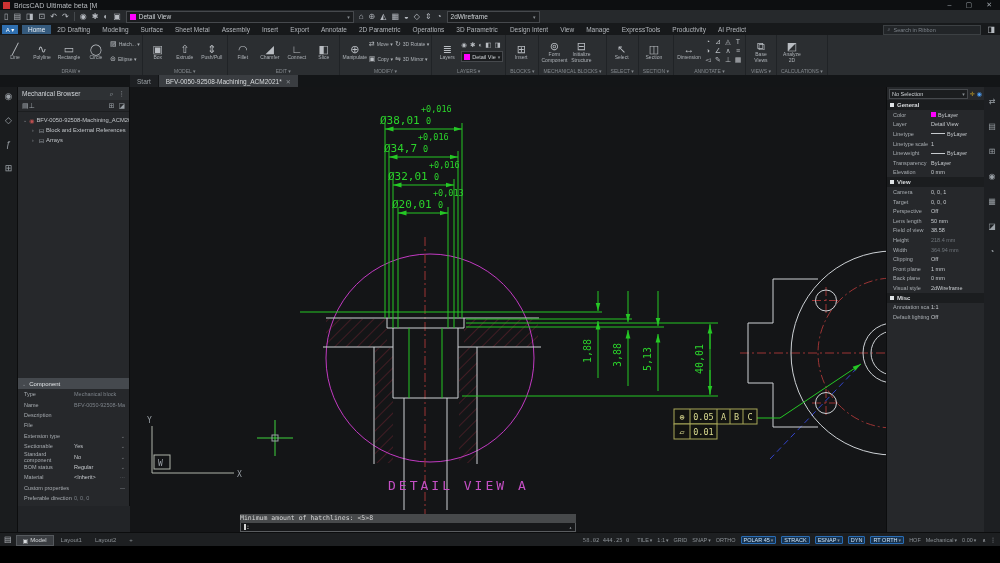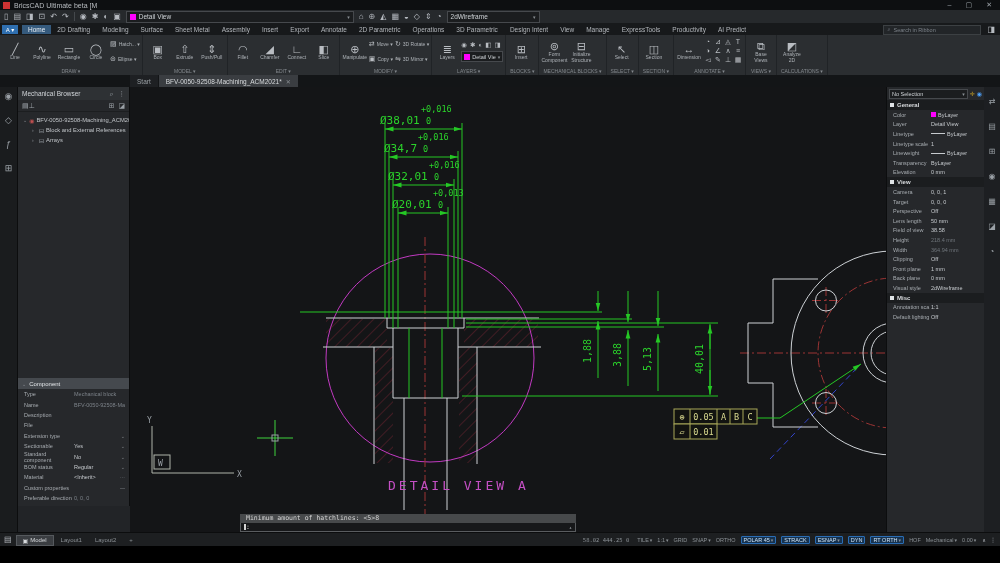--- a/index.html
+++ b/index.html
@@ -89,21 +89,21 @@
   .b{stroke:#3344cc;fill:none;stroke-width:1;stroke-dasharray:6 4;}
   .u{stroke:#aeb4aa;fill:none;stroke-width:1;}
   .ut{fill:#9aa0a6;font-size:8px;font-family:"DejaVu Sans Mono",monospace;}
   .xh{stroke:#3fd43f;fill:none;stroke-width:1;}
   .fcf-box{stroke:#a8a858;fill:#121310;stroke-width:1;}
   .fcf-t{fill:#d9d98f;font-size:8.5px;text-anchor:middle;font-family:"DejaVu Sans Mono",monospace;}
   .dl{fill:#c44fc4;font-size:13px;letter-spacing:3px;font-family:"DejaVu Sans Mono",monospace;}
 
   
   .cmd{left:240px;top:514px;width:336px;height:18px;font-family:"DejaVu Sans Mono",monospace;}
-  .cmd .hist{height:9px;background:#47494b;color:#d5d5d5;font-size:6.5px;line-height:9px;padding:0 6px;}
+  .cmd .hist{height:9px;background:#47494b;color:#d5d5d5;font-size:6.5px;line-height:9px;padding:0 0;}
   .cmd .inp{height:8px;background:#17181a;border:1px solid #5a5d60;border-top:none;color:#d5d5d5;font-size:6.5px;line-height:8px;padding:0 3px;display:flex;}
   .cmd .caret{background:#d5d5d5;width:2px;height:6px;margin-top:1px;}
   .cmd .kbd{margin-left:auto;color:#8a8f94;font-size:5px;}
 
   
   .props{left:886px;top:87px;width:98px;height:445px;background:#26282b;border-left:1px solid #0c0d0e;box-sizing:border-box;}
   .props-head{display:flex;align-items:center;gap:2px;height:11px;padding:1px 2px;}
   .nosel{flex:1;display:flex;align-items:center;background:#1b1d1f;border:1px solid #46494d;height:8px;font-size:5.5px;color:#cfd3d7;padding:0 2px;}
   .nosel .caret{margin-left:auto;}
   .phicon{font-size:6px;color:#c9a227;}

